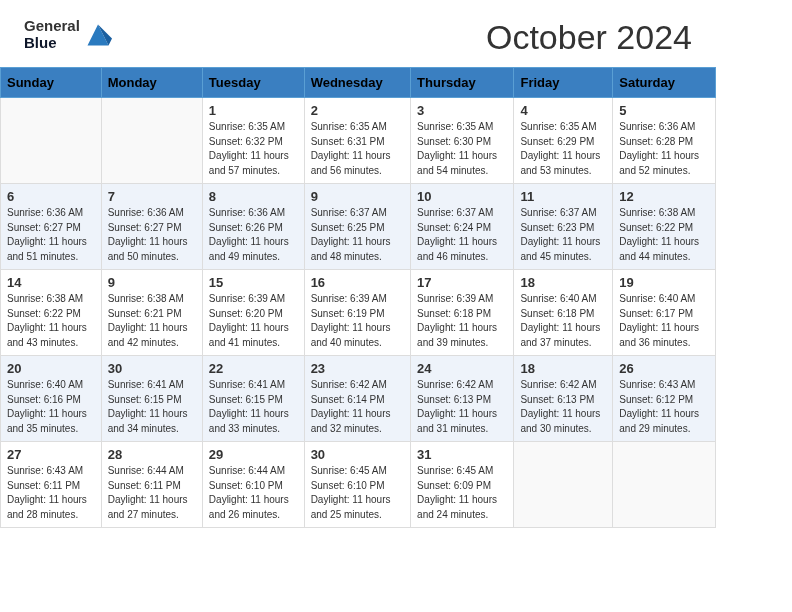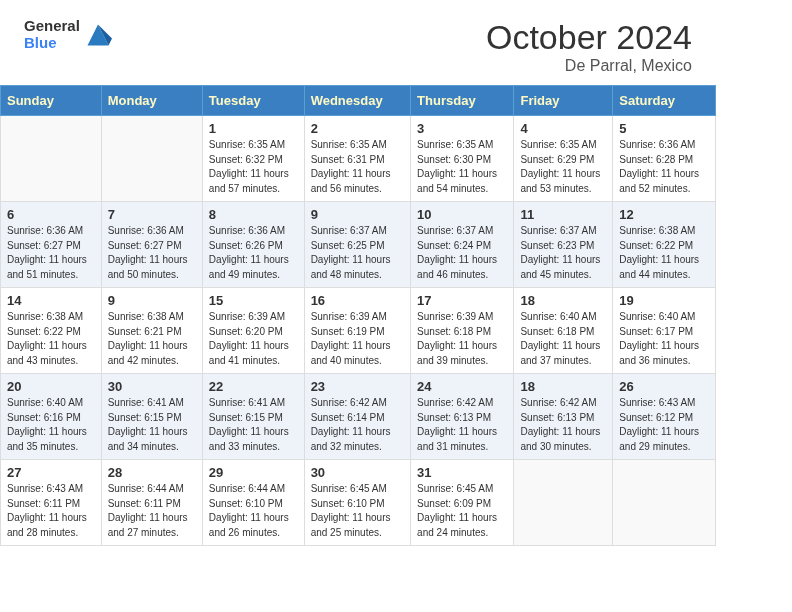--- a/index.html
+++ b/index.html
@@ -28,21 +28,21 @@
     }
     .logo-text {
       display: flex;
       flex-direction: column;
       font-size: 15px;
       font-weight: bold;
       color: #333;
       line-height: 1.1;
     }
     .logo-text span:first-child { color: #333; }
-    .logo-text span:last-child { color: #3b82f6; }
+    .logo-text span:last-child { color: #0f172a; }
     .logo-icon {
       width: 28px;
       height: 28px;
       margin-left: 4px;
     }
     .title-block {
       text-align: right;
     }
     .title-block .month-year {
       font-size: 34px;
@@ -53,21 +53,21 @@
       font-size: 16px;
       color: #555;
     }
     .calendar {
       width: 100%;
       border-collapse: collapse;
       margin: 0;
     }
     .calendar th {
       background: #3a7fc1;
-      color: #fef9c3;
+      color: #000000;
       font-size: 13px;
       font-weight: bold;
       padding: 7px 6px;
       text-align: left;
       border: 1px solid #5a9fd4;
       margin-top: 20px;
     }
     .calendar td {
       border: 1px solid #ddd;
       vertical-align: top;
@@ -112,21 +112,20 @@
         <span>General</span>
         <span>Blue</span>
       </div>
       <svg class="logo-icon" viewBox="0 0 32 32" xmlns="http://www.w3.org/2000/svg">
         <polygon points="4,28 16,4 28,28" fill="#2a7abf"></polygon>
         <polygon points="16,4 28,28 32,20" fill="#1a5fa0"></polygon>
       </svg>
     </div>
     <div class="title-block">
       <div class="month-year">October 2024</div>
-      <div class="location">De Parral, Mexico</div>
     </div>
   </div>
 
   <table class="calendar">
     <thead>
       <tr>
         <th>Sunday</th>
         <th>Monday</th>
         <th>Tuesday</th>
         <th>Wednesday</th>

